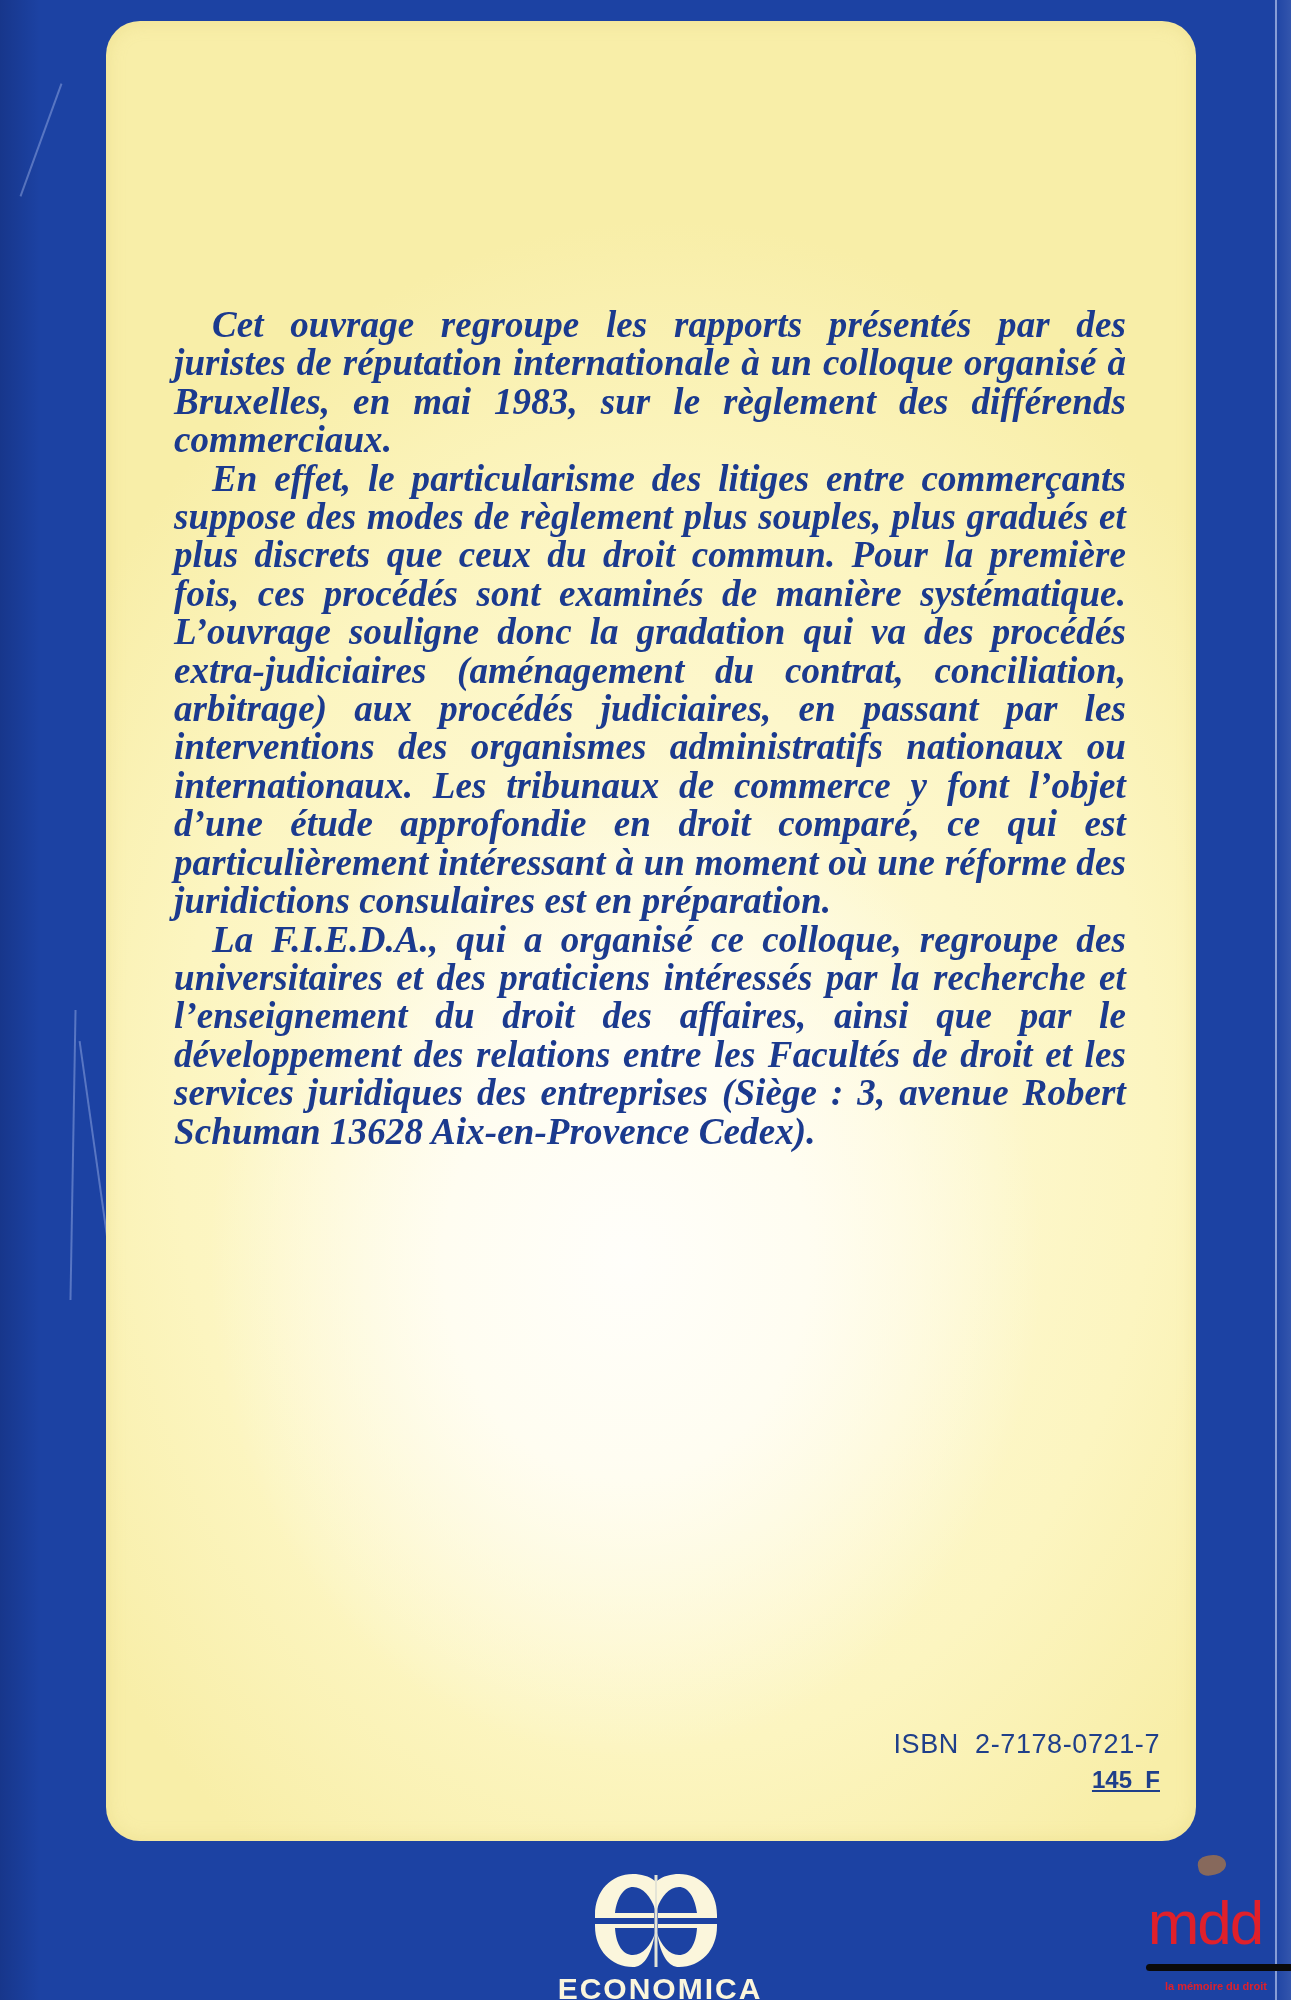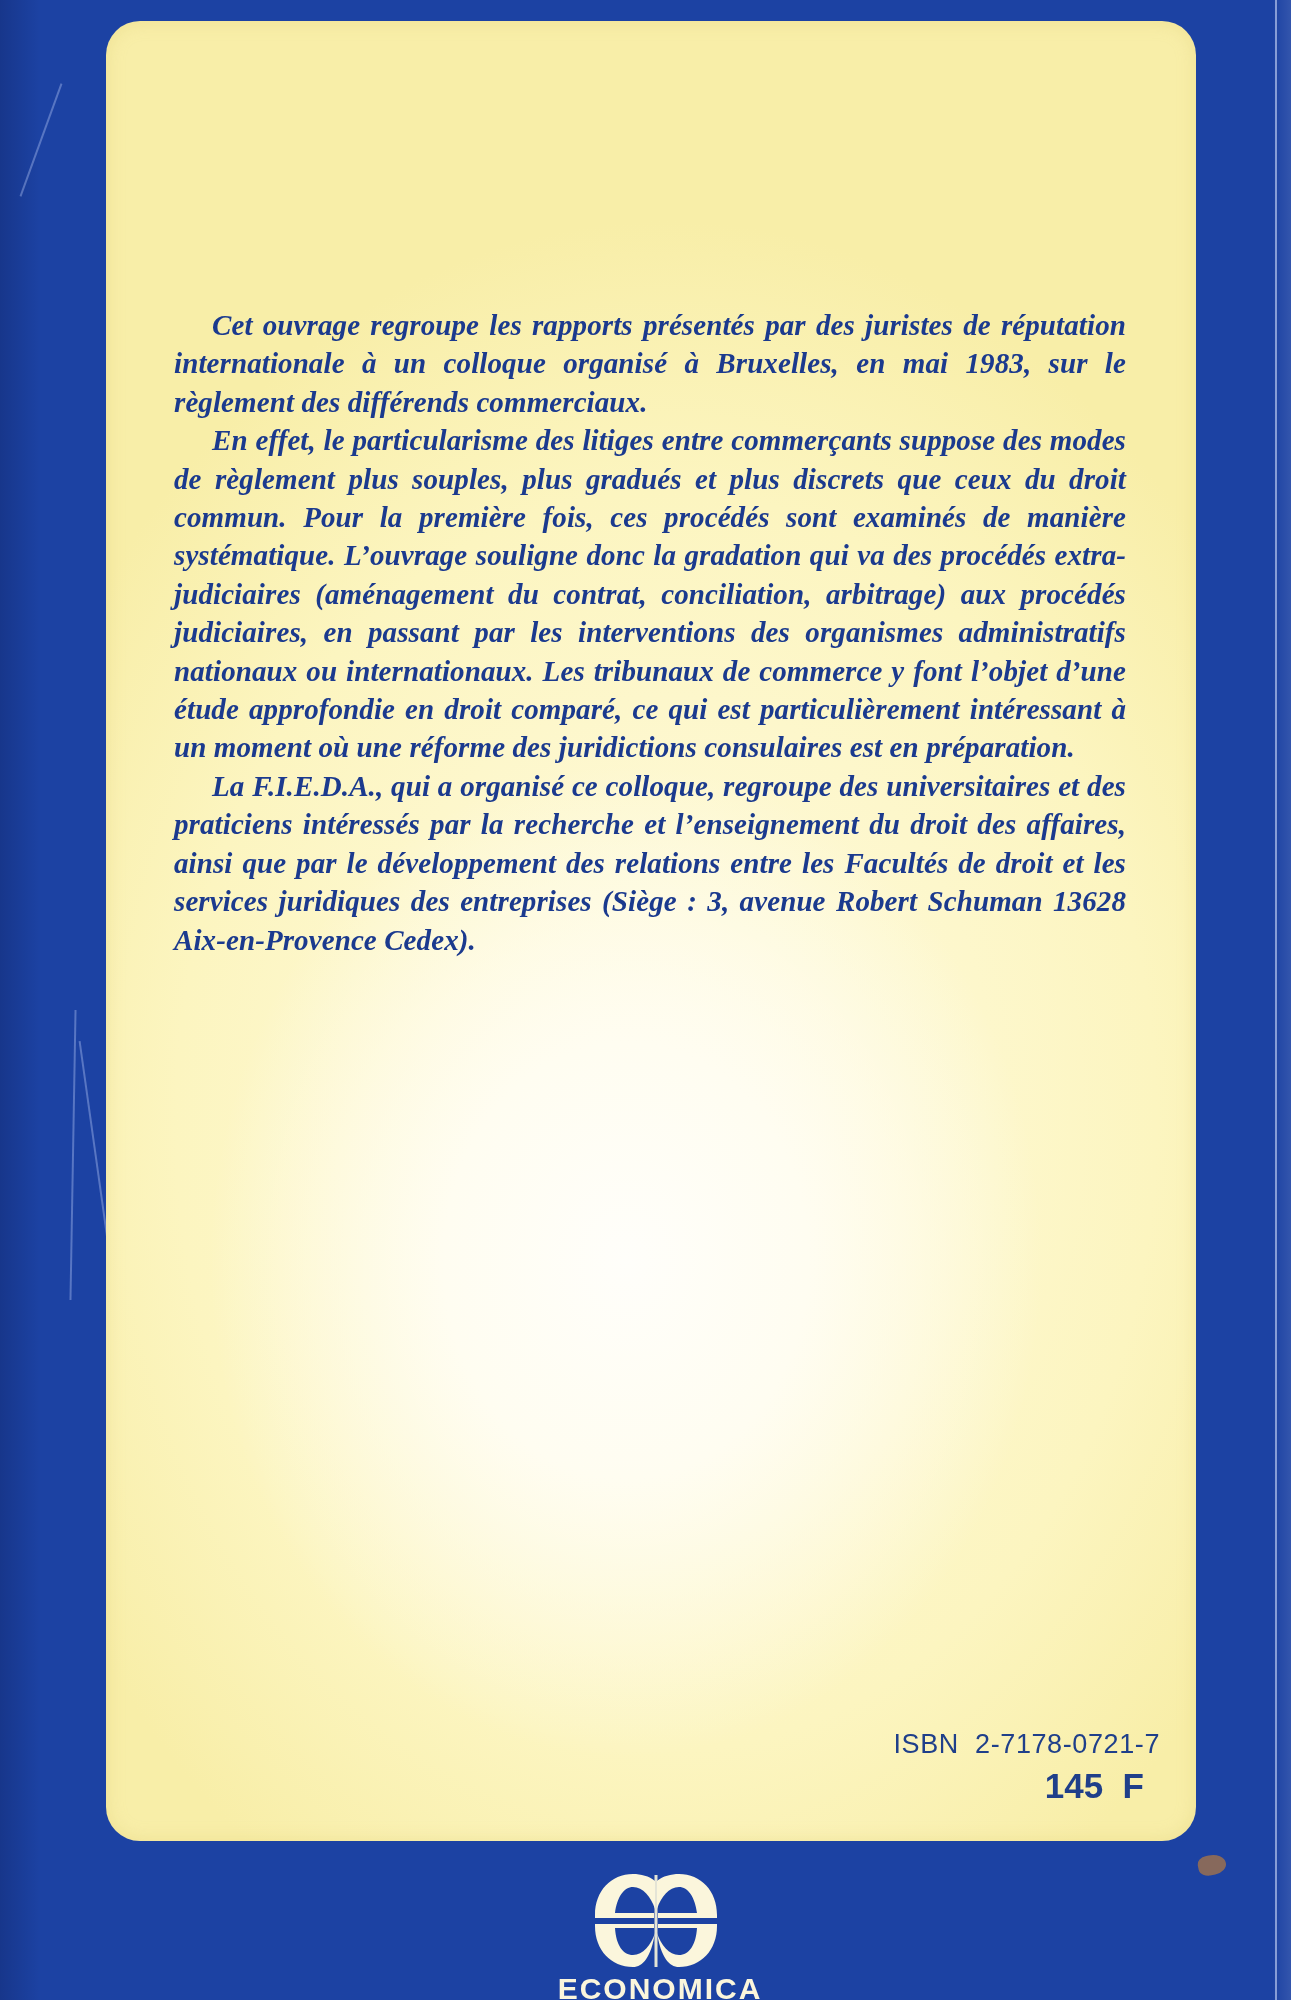--- a/index.html
+++ b/index.html
@@ -52,21 +52,21 @@
   }
   .body-text {
     position: absolute;
     left: 174px;
     top: 306px;
     width: 952px;
     color: #1b3a8e;
     font-family: "Liberation Serif", serif;
     font-style: italic;
     font-weight: bold;
-    font-size: 29px;
+    font-size: 37px;
     line-height: 38.4px;
     text-align: justify;
     letter-spacing: 0.1px;
   }
   .body-text p {
     margin: 0;
     text-indent: 38px;
     text-align-last: left;
   }
   .isbn {
@@ -74,27 +74,28 @@
     right: 131px;
     top: 1729px;
     color: #1f3f8a;
     font-family: "Liberation Sans", sans-serif;
     font-size: 27px;
     letter-spacing: 0.6px;
     white-space: pre;
   }
   .price {
     position: absolute;
-    right: 147px;
+    right: 131px;
     top: 1766px;
     color: #1f3f8a;
     font-family: "Liberation Sans", sans-serif;
     font-weight: bold;
-    font-size: 35px;
+    font-size: 24px;
     white-space: pre;
+    text-decoration: underline;
   }
   .logo {
     position: absolute;
     left: 593px;
     top: 1873px;
     width: 126px;
     height: 95px;
   }
   .publisher {
     position: absolute;
@@ -193,13 +194,18 @@
          C58 84 50 94 40 94 C18 94 2 77 2 53 Z"></path>
     <path fill="#fbf6dc" d="M124 51 L65 51 L65 55 L104 55 C103 72 96 82 86 82 C76 82 68 72 64 60
          C68 84 76 94 86 94 C108 94 124 77 124 53 Z"></path>
     <rect x="61.5" y="2" width="3" height="92" fill="#fbf6dc" opacity="0.9"></rect>
   </svg>
 
   <div class="publisher">ECONOMICA</div>
 
   <div class="stain"></div>
 
+  <div class="mdd">
+    <div class="mdd-word">mdd</div>
+    <div class="mdd-bar"></div>
+    <div class="mdd-tagline">la mémoire du droit</div>
+  </div>
 </div>
 
 </body></html>

